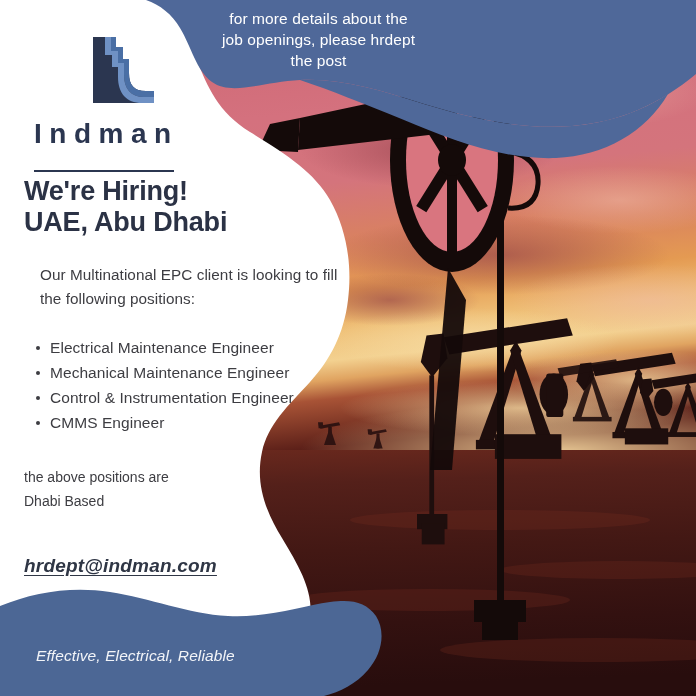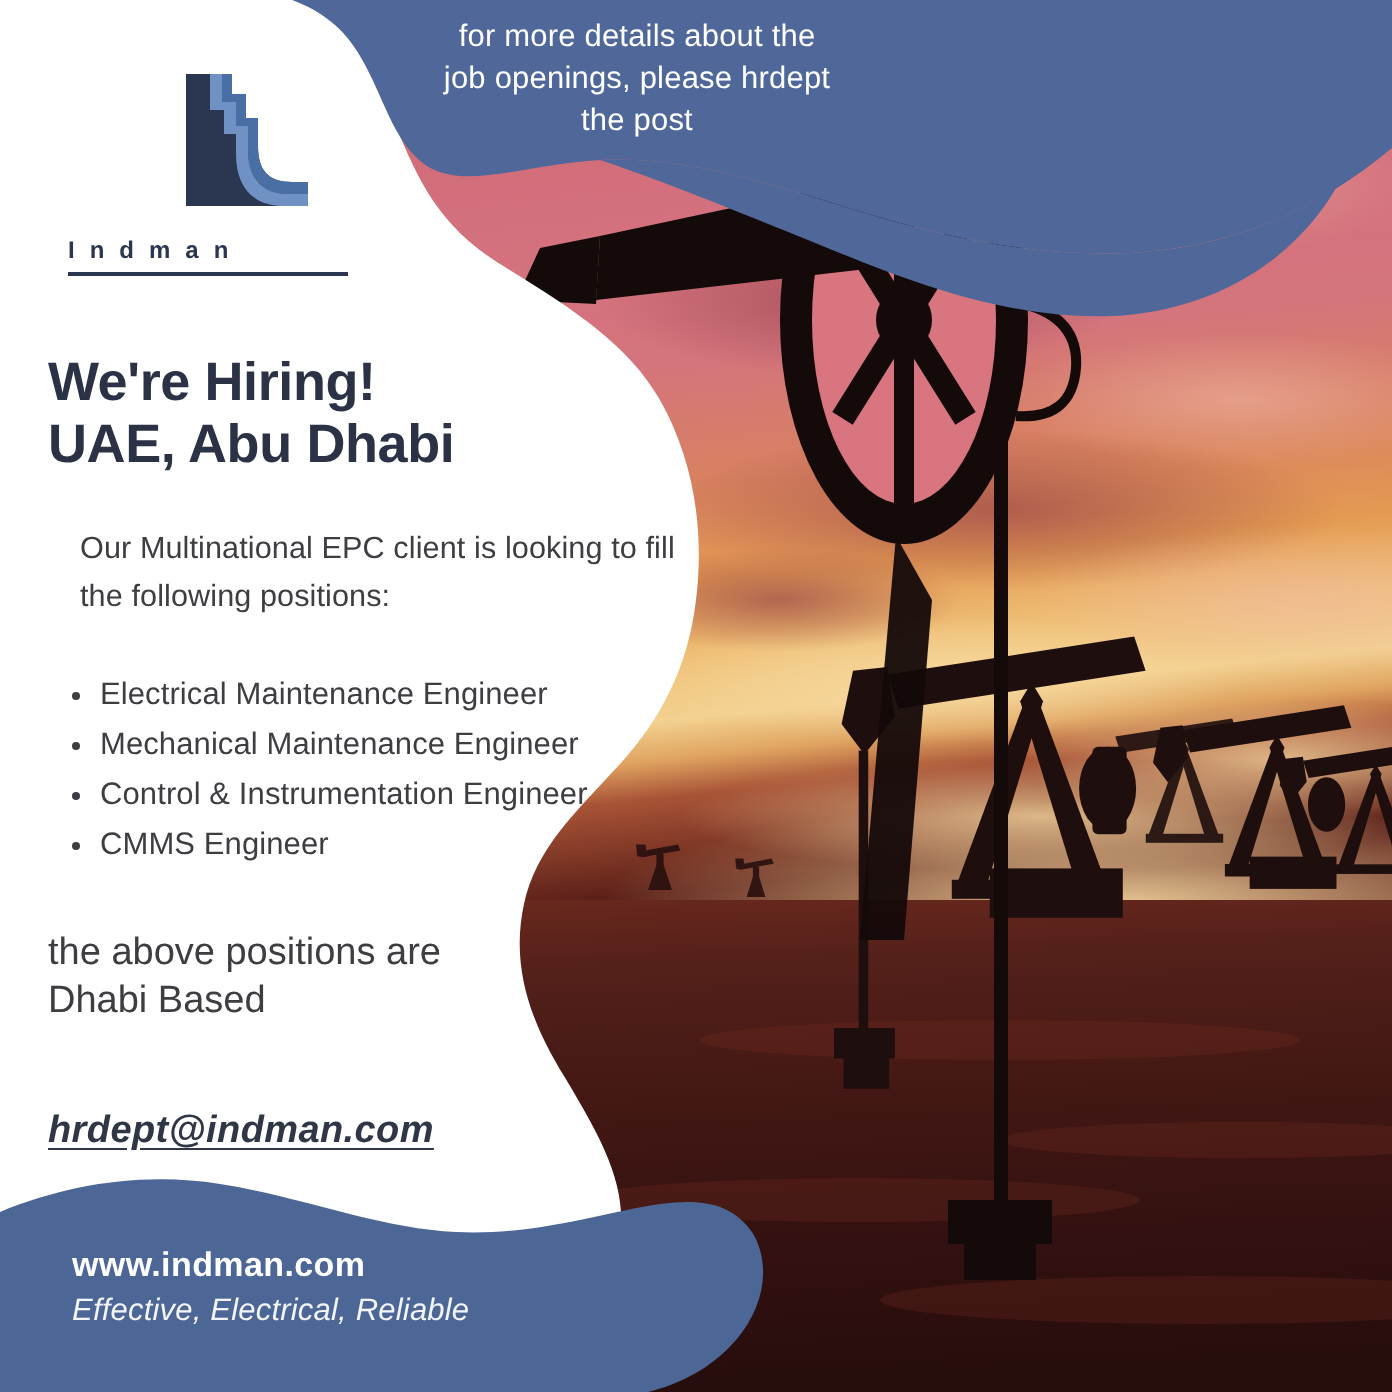--- a/index.html
+++ b/index.html
@@ -84,25 +84,25 @@
   }
   .logo-mark {
     width: 122px;
     height: 80px;
     display: block;
   }
   .logo-mark svg { display: block; width: 100%; height: 100%; }
   .logo-word {
     margin-top: 5px;
     width: 140px;
-    font-size: 12px;
+    font-size: 28px;
     font-weight: 700;
     letter-spacing: 7.5px;
     color: #2b3650;
-    padding-bottom: 4px;
+    padding-bottom: 20px;
     border-bottom: 2px solid #2b3650;
     font-family: "Liberation Sans", "DejaVu Sans", sans-serif;
   }
 
   
   .content {
     position: absolute;
     left: 24px;
     top: 176px;
     width: 320px;
@@ -146,21 +146,21 @@
     top: 11px;
     width: 4px;
     height: 4px;
     border-radius: 50%;
     background: #3d3d42;
   }
 
   .note {
     margin: 30px 0 0 0;
     color: #3d3d42;
-    font-size: 19px;
+    font-size: 14px;
     line-height: 24px;
   }
   .note .nl { display: block; }
 
   .email {
     display: inline-block;
     margin: 42px 0 0 0;
     color: #2f3645;
     font-size: 19px;
     font-weight: 700;
@@ -563,17 +563,16 @@
 
     <p class="note">
       <span class="nl">the above positions are</span>
       <span class="nl">Dhabi Based</span>
     </p>
 
     <a class="email" href="#">hrdept@indman.com</a>
   </div>
 
   <div class="footer-text">
-    <div class="footer-site">www.indman.com</div>
     <div class="footer-tag">Effective, Electrical, Reliable</div>
   </div>
 
 </div>
 
 </body></html>

